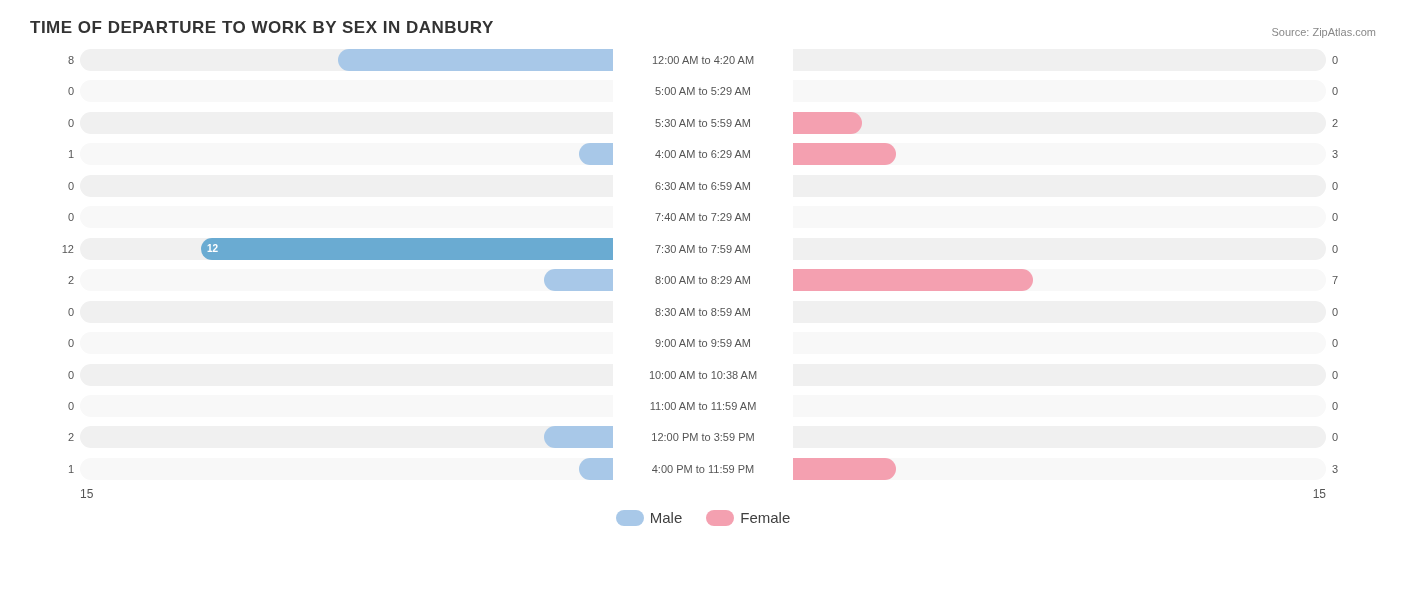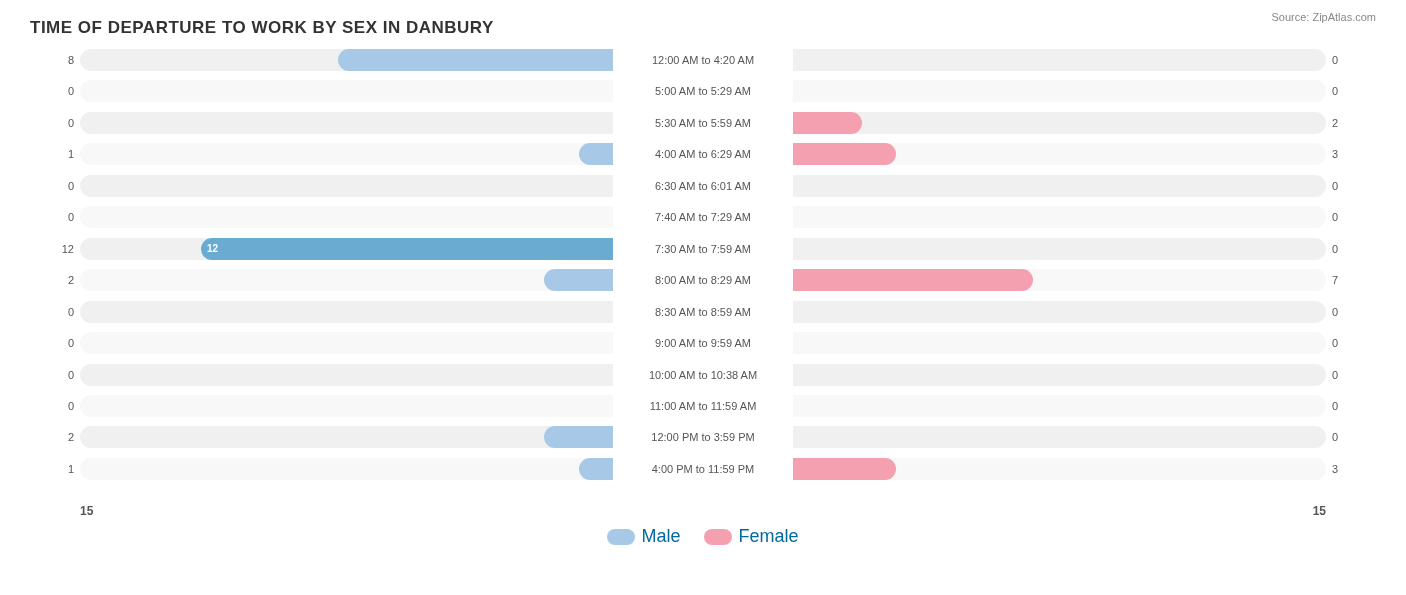--- a/index.html
+++ b/index.html
@@ -18,21 +18,21 @@
     }
     .chart-title {
       font-size: 17px;
       font-weight: bold;
       color: #333;
       margin-bottom: 8px;
       letter-spacing: 0.5px;
     }
     .source-label {
       position: absolute;
-      top: 11px;
+      top: 26px;
       right: 30px;
       font-size: 11px;
       color: #888;
     }
     .chart-area {
       position: relative;
       width: 100%;
       height: calc(100% - 60px);
     }
     .rows-container {
@@ -123,42 +123,41 @@
     }
     
     
     
     .legend {
       display: flex;
       justify-content: center;
       align-items: center;
       gap: 24px;
       margin-top: 8px;
-      font-size: 18px;
-      color: #0369a1;
+      font-size: 15px;
+      color: #404040;
     }
     .legend-item {
       display: flex;
       align-items: center;
       gap: 6px;
     }
     .legend-swatch {
       width: 28px;
       height: 16px;
       border-radius: 8px;
     }
     .axis-labels {
       display: flex;
       justify-content: space-between;
       width: 100%;
       font-size: 12px;
       color: #555;
-      margin-top: 21px;
+      margin-top: 4px;
       padding: 0 50px;
-      font-weight: bold;
     }
     
     .bar-row:nth-child(odd) .left-half,
     .bar-row:nth-child(odd) .right-half {
       background: #f0f0f0;
     }
     .bar-row:nth-child(even) .left-half,
     .bar-row:nth-child(even) .right-half {
       background: #f8f8f8;
     }
@@ -228,21 +227,21 @@
         </div>
       </div>
       <div class="val-right">3</div>
     </div>
         <div class="bar-row">
       <div class="val-left">0</div>
       <div class="bars-wrapper">
         <div class="left-half" style="background:#f0f0f0;">
           
         </div>
-        <div class="center-label">6:30 AM to 6:01 AM</div>
+        <div class="center-label">6:30 AM to 6:59 AM</div>
         <div class="right-half" style="background:#f0f0f0;">
           
         </div>
       </div>
       <div class="val-right">0</div>
     </div>
         <div class="bar-row">
       <div class="val-left">0</div>
       <div class="bars-wrapper">
         <div class="left-half" style="background:#f8f8f8;">

